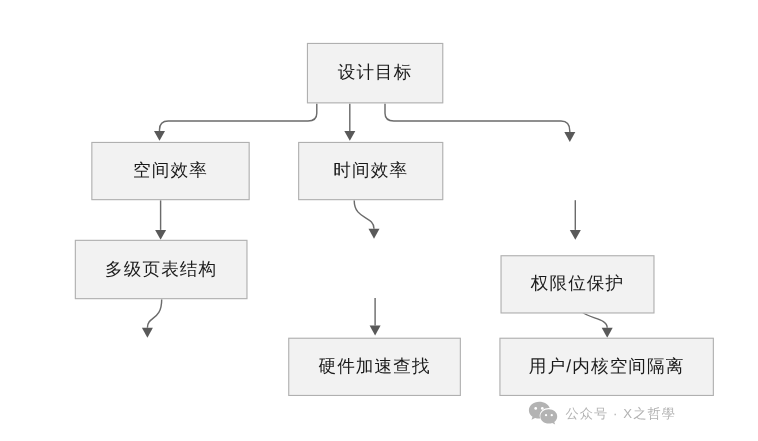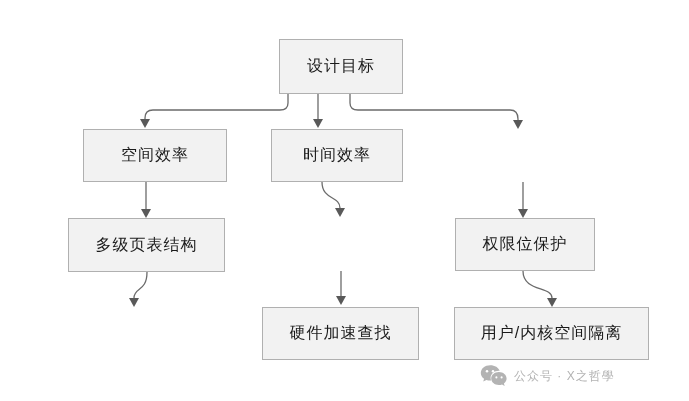--- a/index.html
+++ b/index.html
@@ -29,21 +29,21 @@
     color: #1a1a1a;
     letter-spacing: 1px;
     white-space: nowrap;
   }
   .n-root       { left:259px; top:39px;  width:124px; height:55px;margin-left:20px; }
   .n-space      { left:83px;  top:129px; width:144px; height:53px; }
   .n-time       { left:271px; top:129px; width:132px; height:53px;text-align:center; }
   .n-security   { left:465px; top:130px; width:113px; height:52px; }
   .n-multilevel { left:68px;  top:218px; width:157px; height:54px; }
   .n-tlb        { left:266px; top:218px; width:150px; height:53px; }
-  .n-perm       { left:455px; top:218px; width:140px; height:53px; }
+  .n-perm       { left:455px; top:232px; width:140px; height:53px; }
   .n-sparse     { left:40px;  top:307px; width:188px; height:53px; }
   .n-hardware   { left:262px; top:307px; width:157px; height:53px; }
   .n-isolation  { left:454px; top:307px; width:195px; height:53px; }
   .edge path {
     fill: none;
     stroke: #6b6b6b;
     stroke-width: 1.3;
   }
   .edge polygon {
     fill: #595959;

